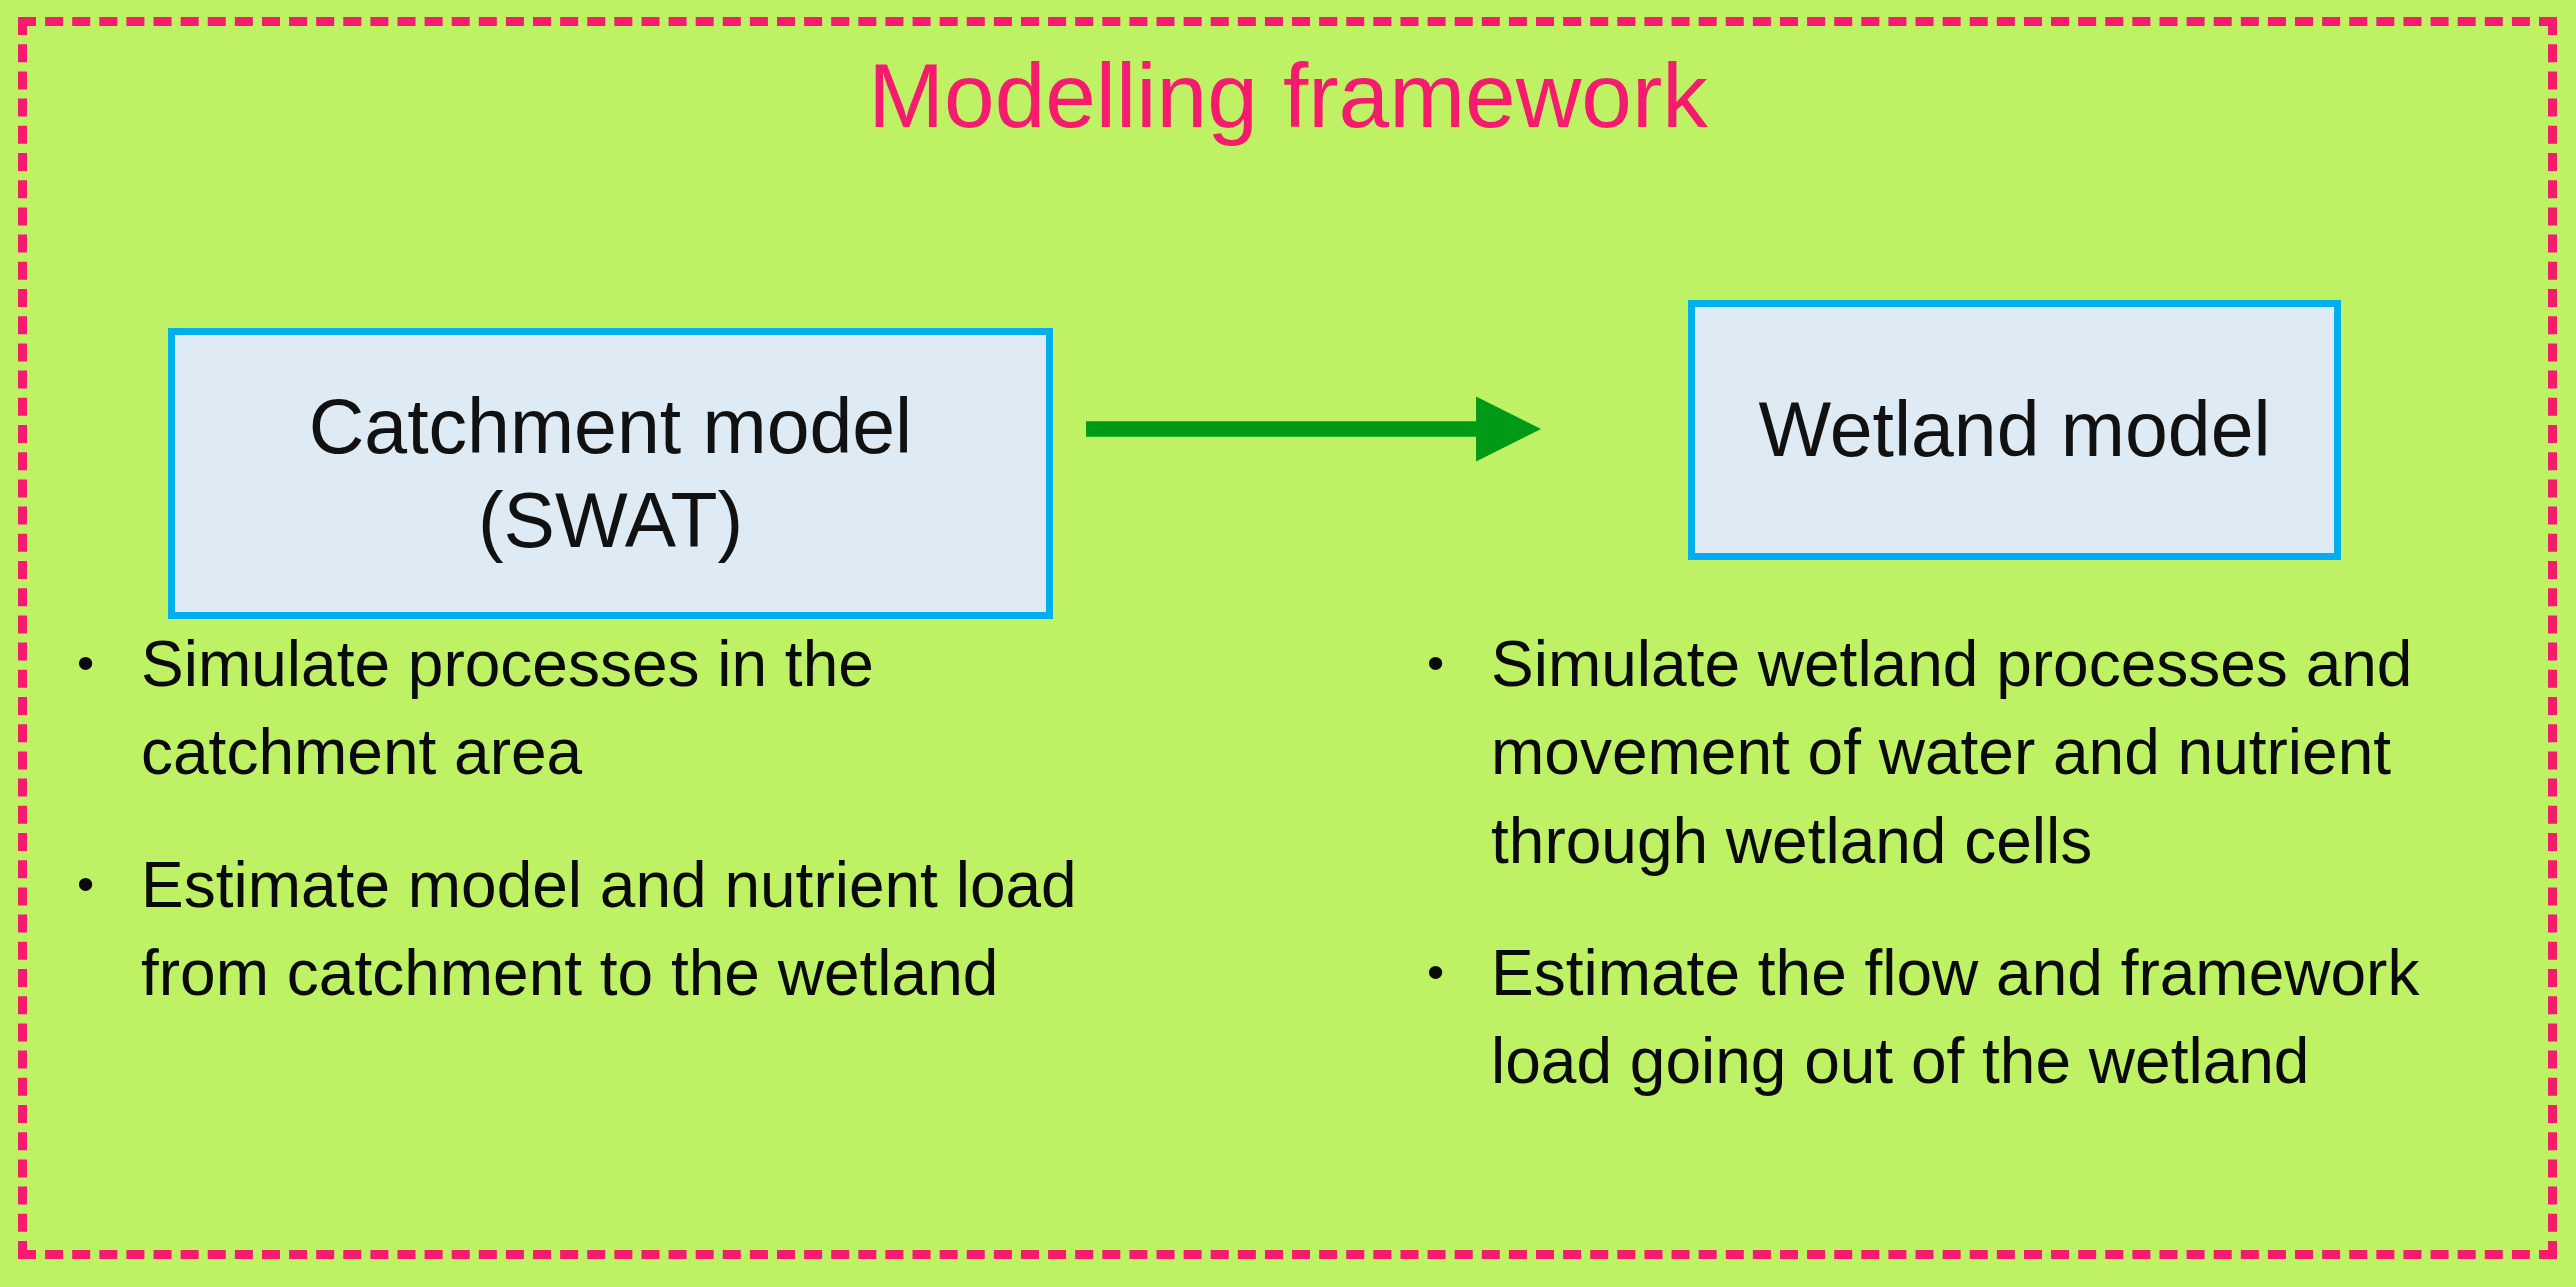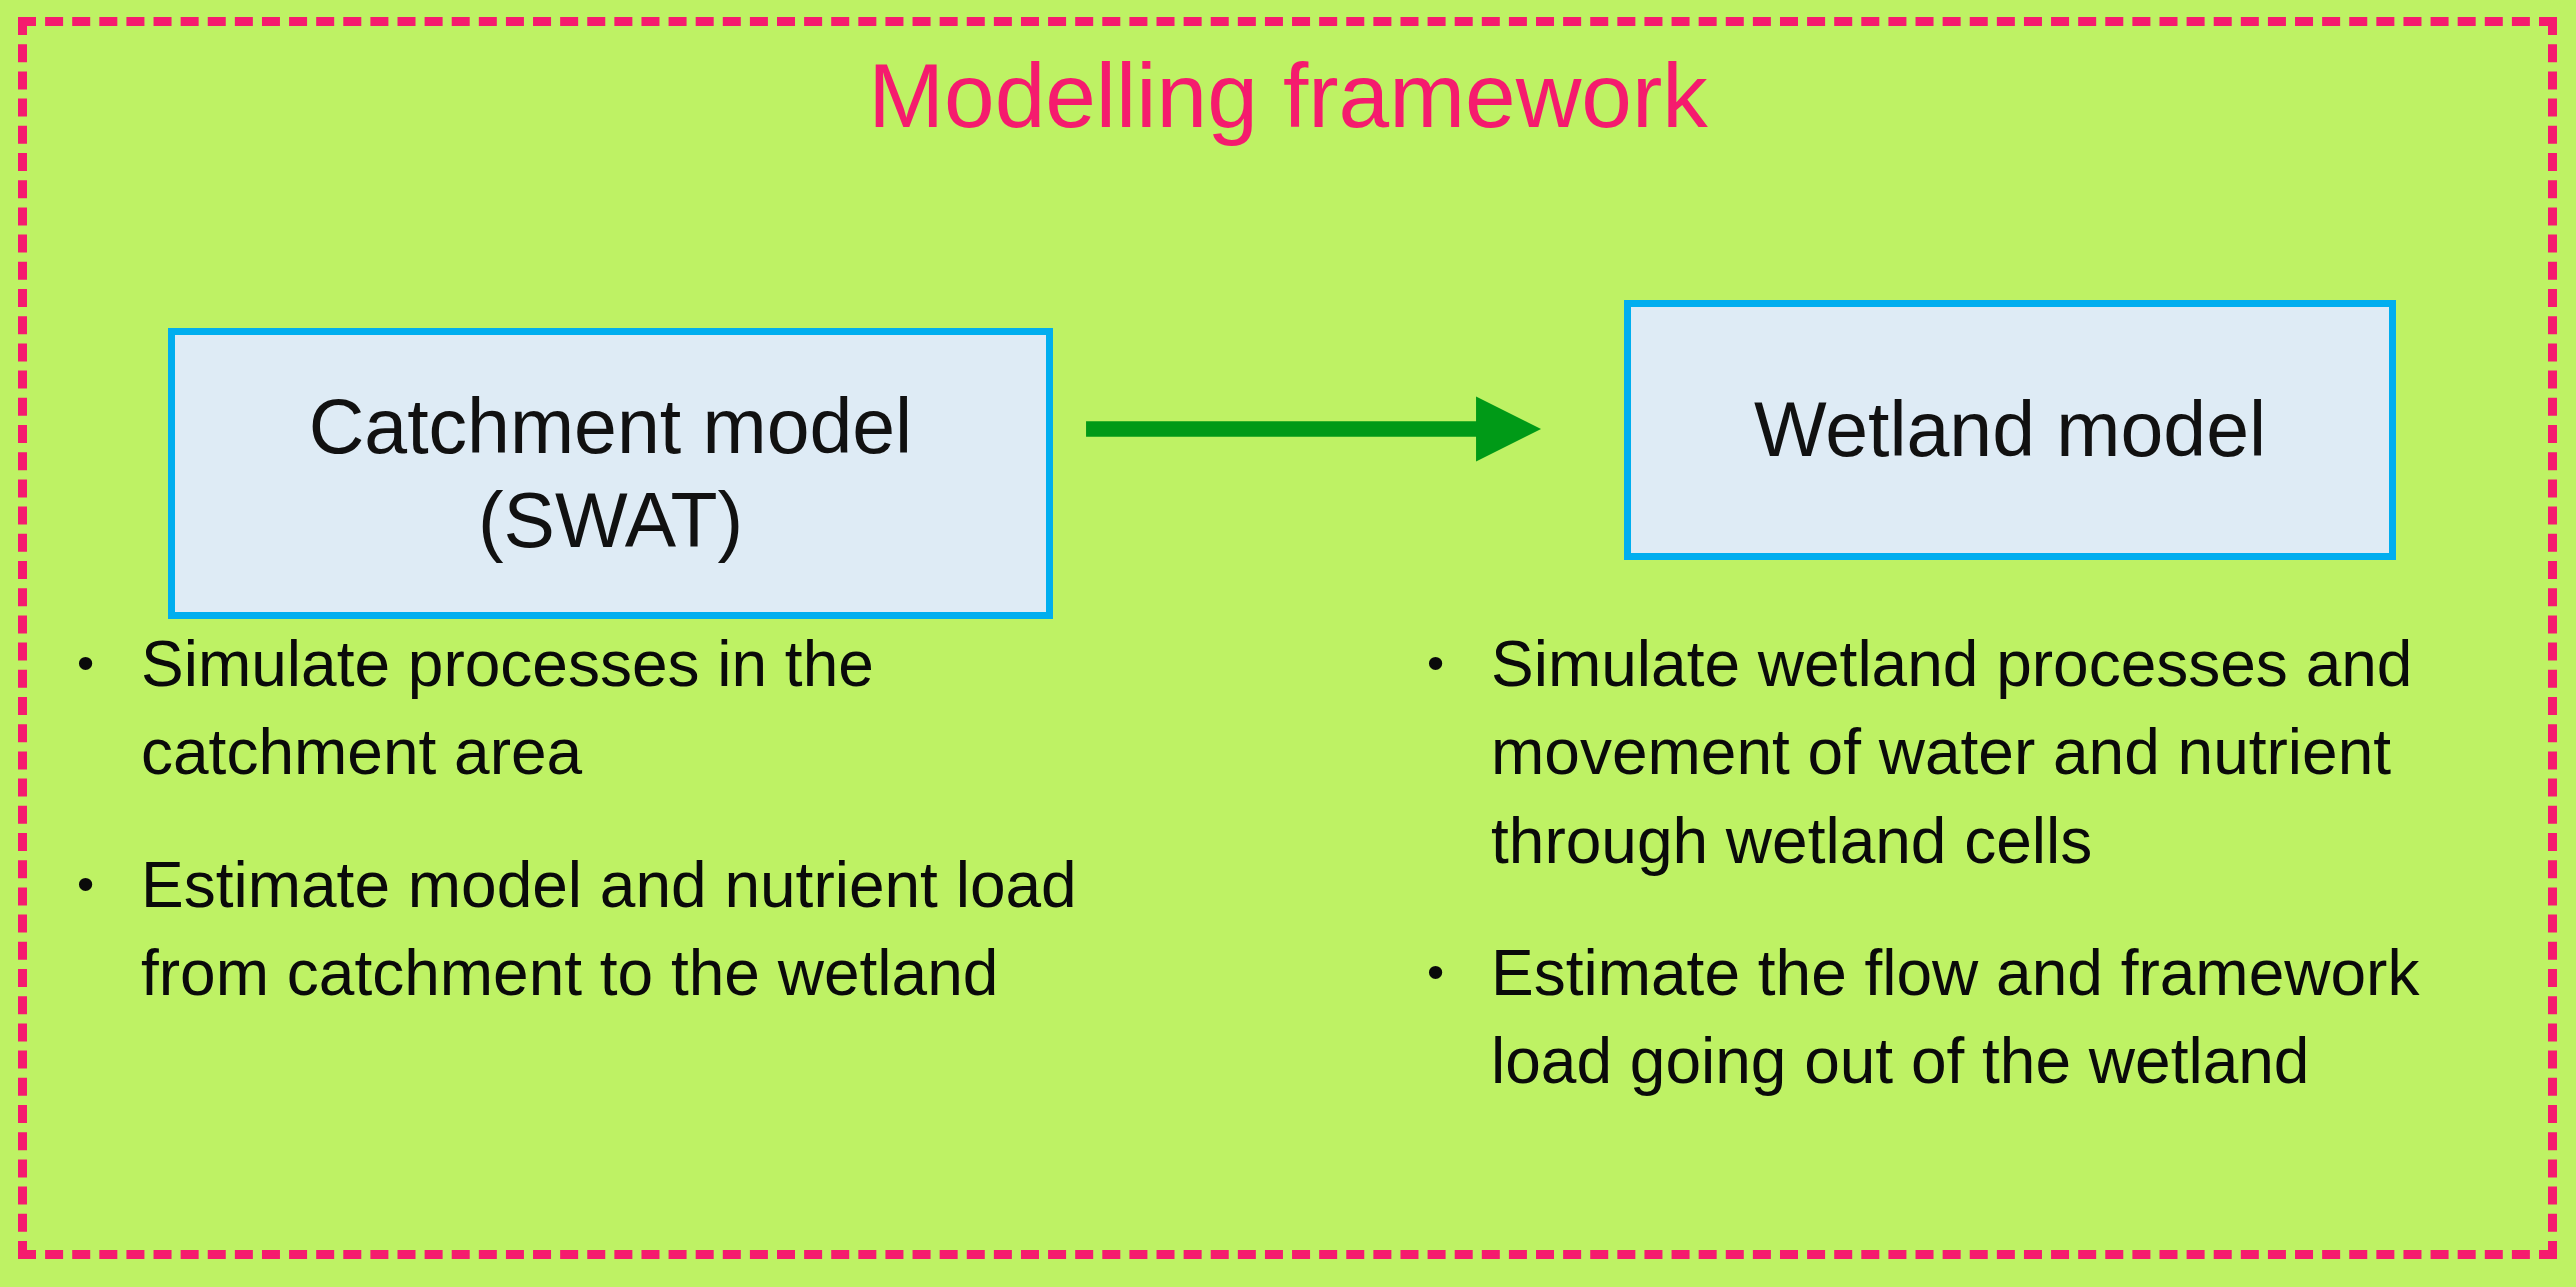--- a/index.html
+++ b/index.html
@@ -66,23 +66,23 @@
     font-weight: 400;
   }
   #catchment-model-box {
     left: 168px;
     top: 300px;
     width: 885px;
     height: 291px;
     margin-top: 28px;
   }
   #wetland-model-box {
-    left: 1624px;
+    left: 1688px;
     top: 300px;
-    width: 772px;
+    width: 653px;
     height: 260px;
   }
   .model-box .box-label {
     padding: 0 15.6px;
   }
 
   
   #flow-arrow {
     position: absolute;
     left: 1086px;

